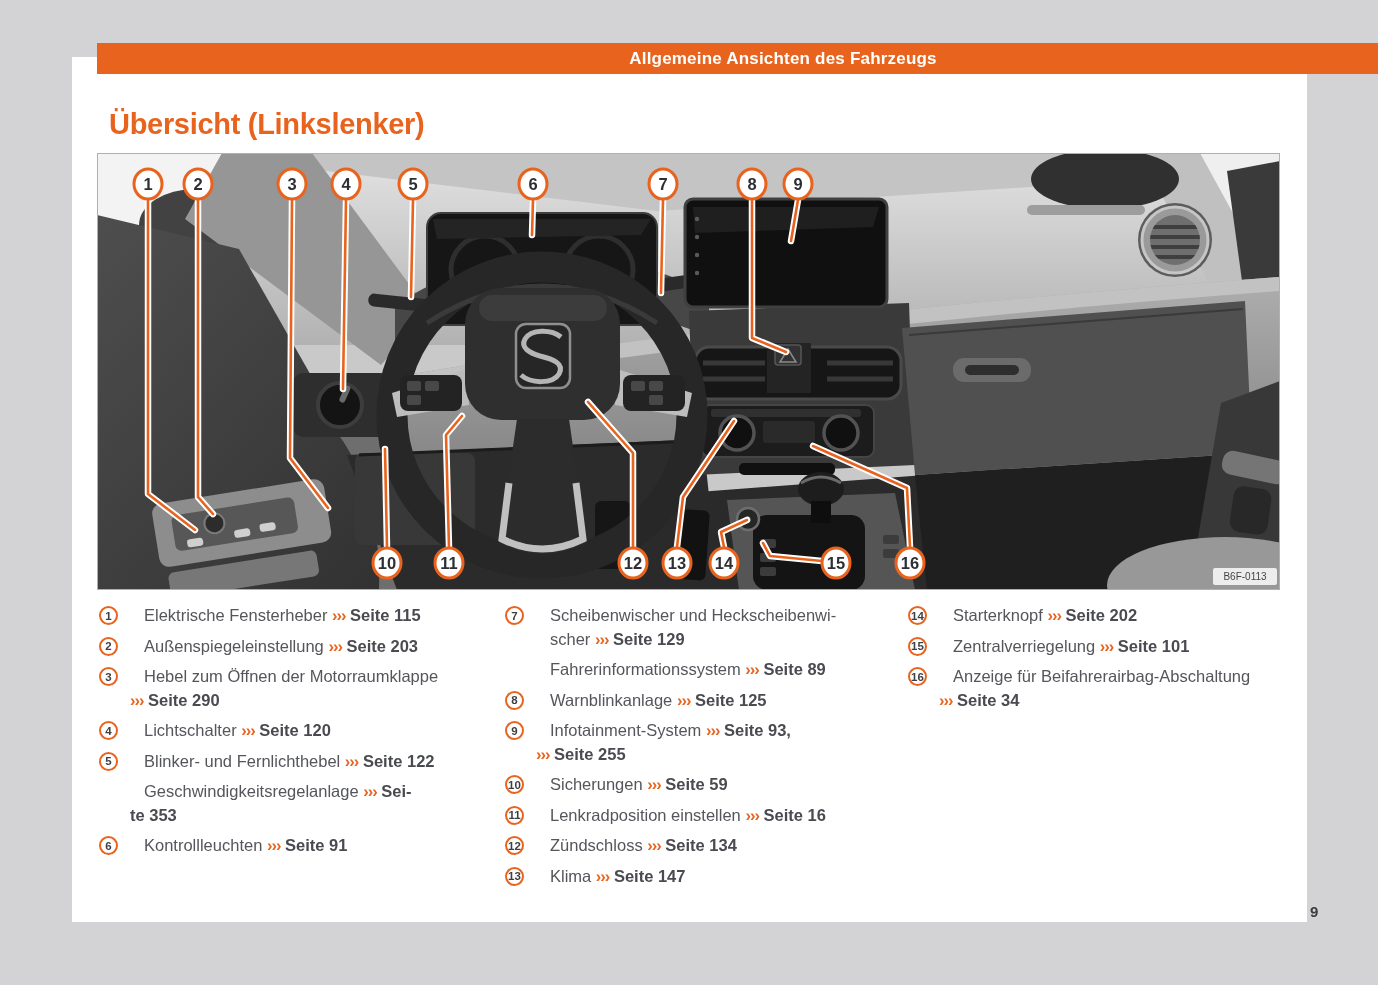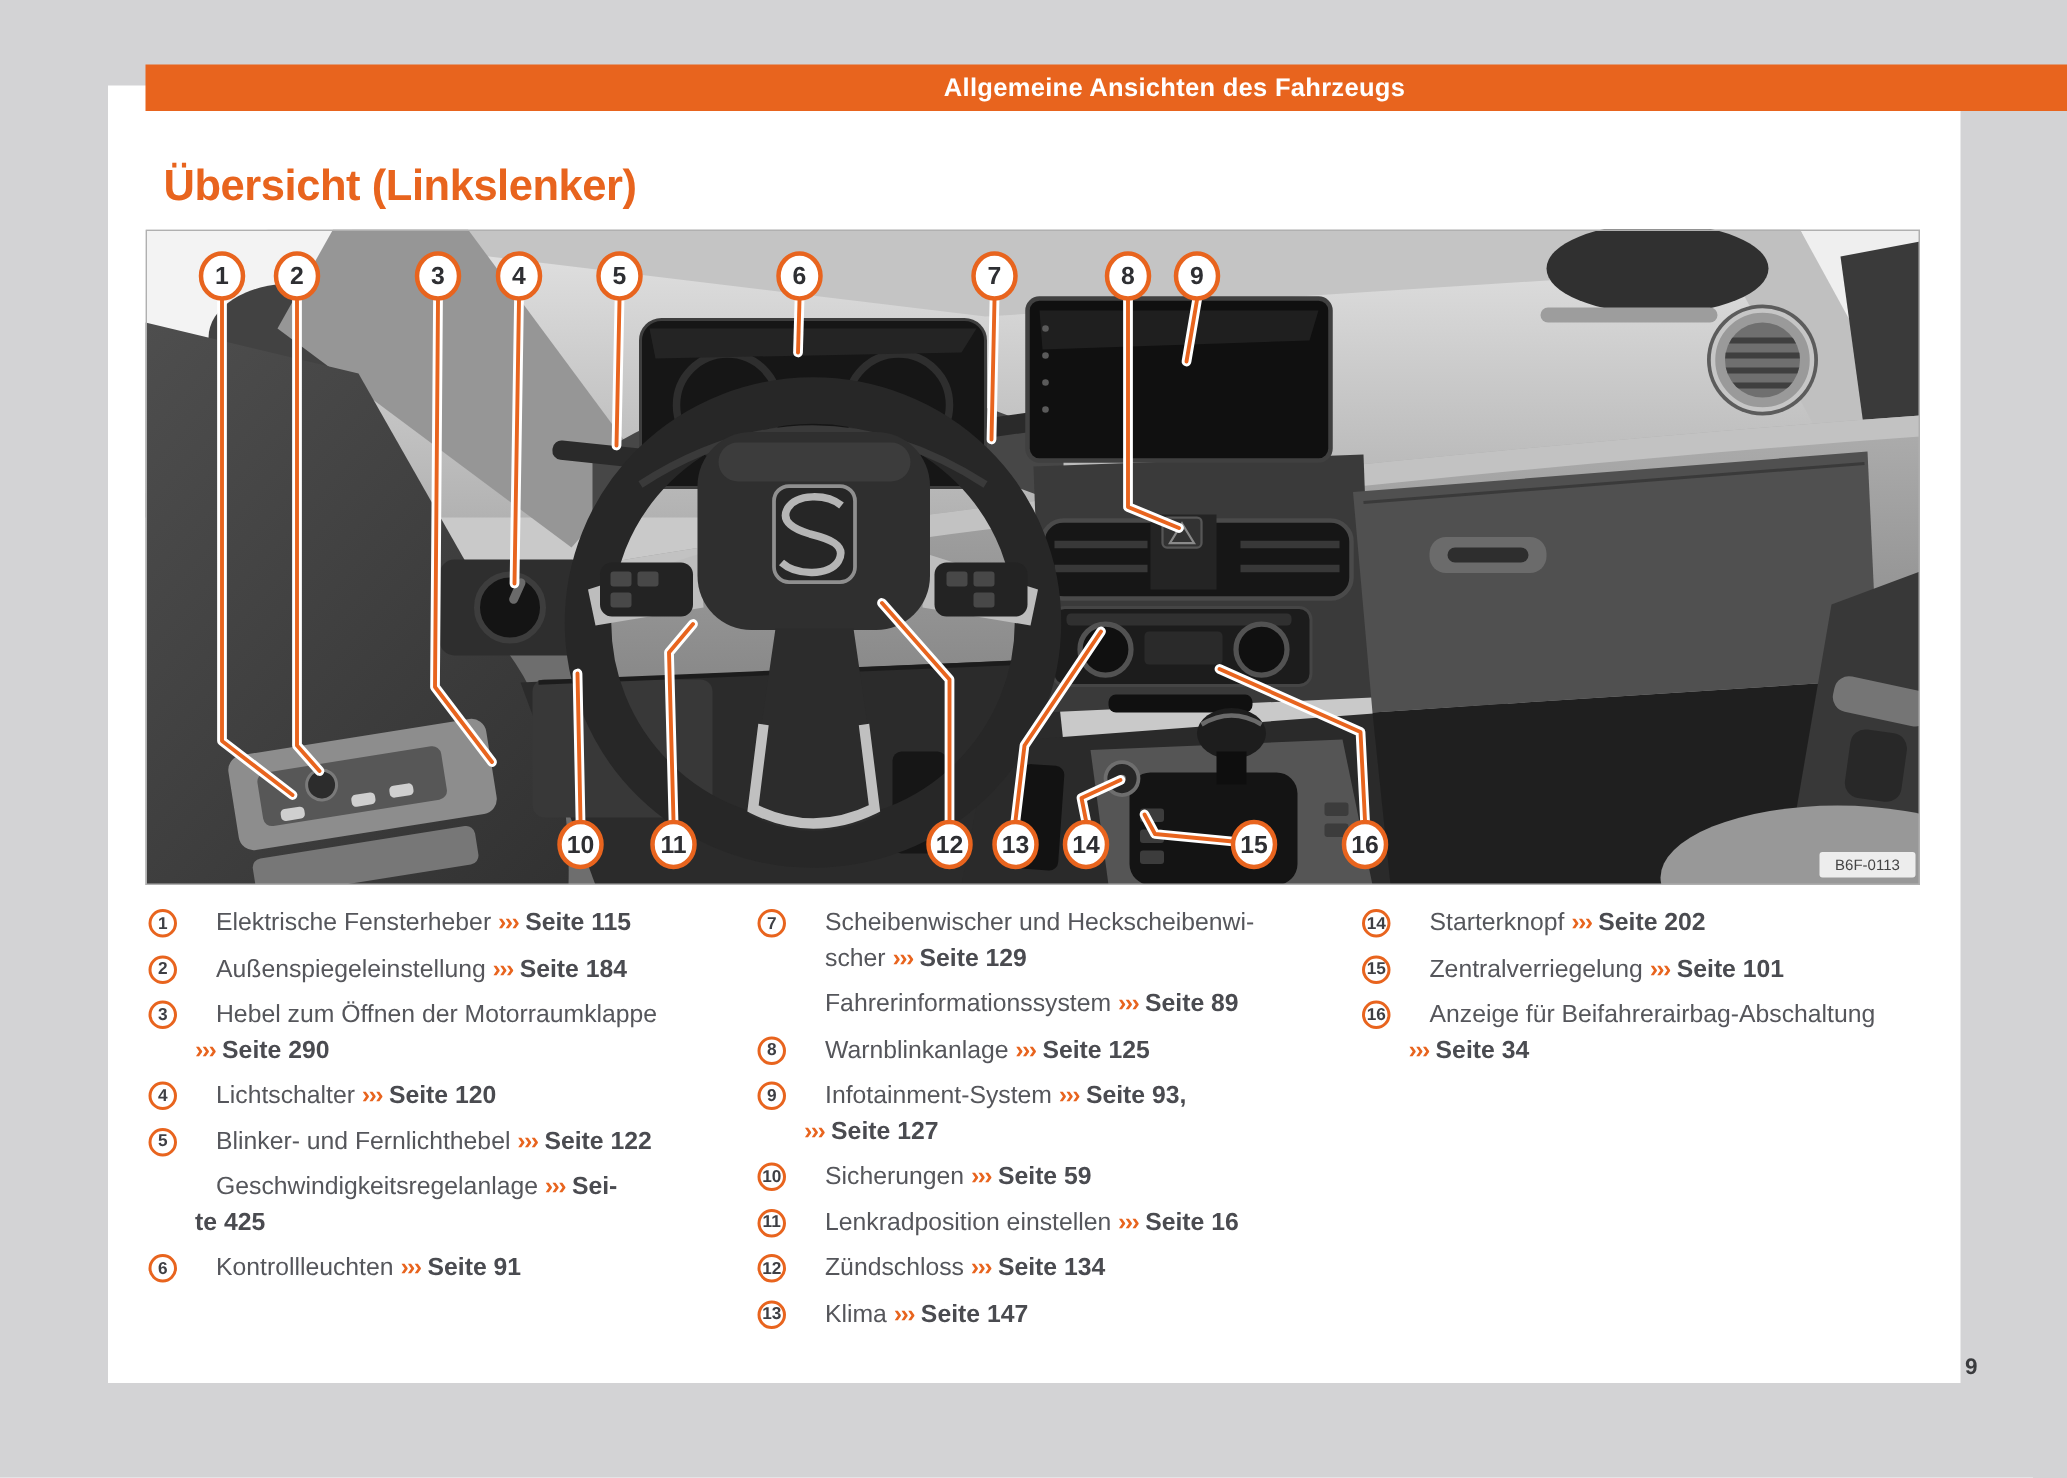--- a/index.html
+++ b/index.html
@@ -268,37 +268,37 @@
     </svg>
   </div>
 
   <div class="legend-col c1">
       <div class="legend-item">
         <span class="badge" style="border: 2px solid rgb(232, 100, 30);">1</span>
         <span class="legend-text"><span class="n">Elektrische Fensterheber </span><span class="a" style="color: rgb(232, 100, 30);">›››</span><span class="r"> Seite 115</span></span>
       </div>
       <div class="legend-item">
         <span class="badge" style="border: 2px solid rgb(232, 100, 30);">2</span>
-        <span class="legend-text"><span class="n">Außenspiegeleinstellung </span><span class="a" style="color: rgb(232, 100, 30);">›››</span><span class="r"> Seite 184</span></span>
+        <span class="legend-text"><span class="n">Außenspiegeleinstellung </span><span class="a" style="color: rgb(232, 100, 30);">›››</span><span class="r"> Seite 203</span></span>
       </div>
       <div class="legend-item">
         <span class="badge" style="border: 2px solid rgb(232, 100, 30);">3</span>
         <span class="legend-text"><span class="n">Hebel zum Öffnen der Motorraumklappe</span><br><span class="a" style="color: rgb(232, 100, 30);">›››</span><span class="r"> Seite 290</span></span>
       </div>
       <div class="legend-item">
         <span class="badge" style="border: 2px solid rgb(232, 100, 30);">4</span>
         <span class="legend-text"><span class="n">Lichtschalter </span><span class="a" style="color: rgb(232, 100, 30);">›››</span><span class="r"> Seite 120</span></span>
       </div>
       <div class="legend-item">
         <span class="badge" style="border: 2px solid rgb(232, 100, 30);">5</span>
         <span class="legend-text"><span class="n">Blinker- und Fernlichthebel </span><span class="a" style="color: rgb(232, 100, 30);">›››</span><span class="r"> Seite 122</span></span>
       </div>
       <div class="legend-item">
         <span class="badge hidden" style="border: 2px solid rgb(232, 100, 30);"></span>
-        <span class="legend-text"><span class="n">Geschwindigkeitsregelanlage </span><span class="a" style="color: rgb(232, 100, 30);">›››</span><span class="r"> Sei-</span><br><span class="r">te 425</span></span>
+        <span class="legend-text"><span class="n">Geschwindigkeitsregelanlage </span><span class="a" style="color: rgb(232, 100, 30);">›››</span><span class="r"> Sei-</span><br><span class="r">te 353</span></span>
       </div>
       <div class="legend-item">
         <span class="badge" style="border: 2px solid rgb(232, 100, 30);">6</span>
         <span class="legend-text"><span class="n">Kontrollleuchten </span><span class="a" style="color: rgb(232, 100, 30);">›››</span><span class="r"> Seite 91</span></span>
       </div>
     </div>
   <div class="legend-col c2">
       <div class="legend-item">
         <span class="badge" style="border: 2px solid rgb(232, 100, 30);">7</span>
         <span class="legend-text"><span class="n">Scheibenwischer und Heckscheibenwi-</span><br><span class="n">scher </span><span class="a" style="color: rgb(232, 100, 30);">›››</span><span class="r"> Seite 129</span></span>
@@ -306,21 +306,21 @@
       <div class="legend-item">
         <span class="badge hidden" style="border: 2px solid rgb(232, 100, 30);"></span>
         <span class="legend-text"><span class="n">Fahrerinformationssystem </span><span class="a" style="color: rgb(232, 100, 30);">›››</span><span class="r"> Seite 89</span></span>
       </div>
       <div class="legend-item">
         <span class="badge" style="border: 2px solid rgb(232, 100, 30);">8</span>
         <span class="legend-text"><span class="n">Warnblinkanlage </span><span class="a" style="color: rgb(232, 100, 30);">›››</span><span class="r"> Seite 125</span></span>
       </div>
       <div class="legend-item">
         <span class="badge" style="border: 2px solid rgb(232, 100, 30);">9</span>
-        <span class="legend-text"><span class="n">Infotainment-System </span><span class="a" style="color: rgb(232, 100, 30);">›››</span><span class="r"> Seite 93,</span><br><span class="a" style="color: rgb(232, 100, 30);">›››</span><span class="r"> Seite 127</span></span>
+        <span class="legend-text"><span class="n">Infotainment-System </span><span class="a" style="color: rgb(232, 100, 30);">›››</span><span class="r"> Seite 93,</span><br><span class="a" style="color: rgb(232, 100, 30);">›››</span><span class="r"> Seite 255</span></span>
       </div>
       <div class="legend-item">
         <span class="badge" style="border: 2px solid rgb(232, 100, 30);">10</span>
         <span class="legend-text"><span class="n">Sicherungen </span><span class="a" style="color: rgb(232, 100, 30);">›››</span><span class="r"> Seite 59</span></span>
       </div>
       <div class="legend-item">
         <span class="badge" style="border: 2px solid rgb(232, 100, 30);">11</span>
         <span class="legend-text"><span class="n">Lenkradposition einstellen </span><span class="a" style="color: rgb(232, 100, 30);">›››</span><span class="r"> Seite 16</span></span>
       </div>
       <div class="legend-item">

